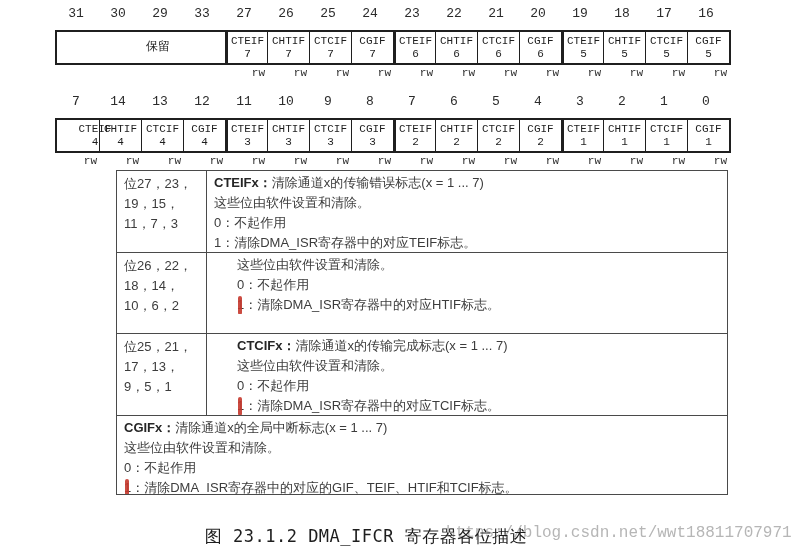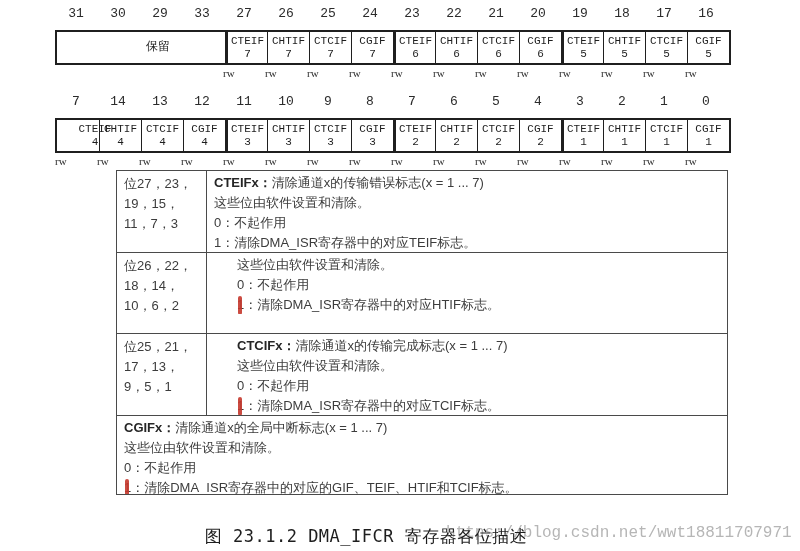--- a/index.html
+++ b/index.html
@@ -30,22 +30,22 @@
     color:#1d1d1d; white-space:pre-line;
   }
   .cells .cell:first-child { border-left:none;padding-left:34px; }
   .cells .cell.reserved { width:168px; font-size:12px; }
   .cells.high .cell:nth-child(4n+2) { border-left-width:3px; }
   .cells.low  .cell:nth-child(4n+1):not(:first-child) { border-left-width:3px; }
 
   .accessrow { display:flex; margin-top:2px; height:15px; }
   .accessrow.offset { margin-left:168px; }
   .accessrow span {
-    width:42px; text-align:left;
-    font-family:Liberation Serif, serif; font-size:11px; color:#2b2b2b;
+    width:42px; text-align:right;
+    font-family:Liberation Mono, monospace; font-size:11px; color:#2b2b2b;
   }
 
   
   #desc-table {
     position:absolute; left:116px; top:170px; width:612px;
     border:1px solid #4a4a4a; box-sizing:border-box; background:#fff;
   }
   .drow { display:flex; overflow:hidden; }
   .drow + .drow { border-top:1px solid #4a4a4a;gap:23px; }
   .h24 { height:24px; } .h81 { height:81px; } .h80 { height:80px; } .h78 { height:78px; }

